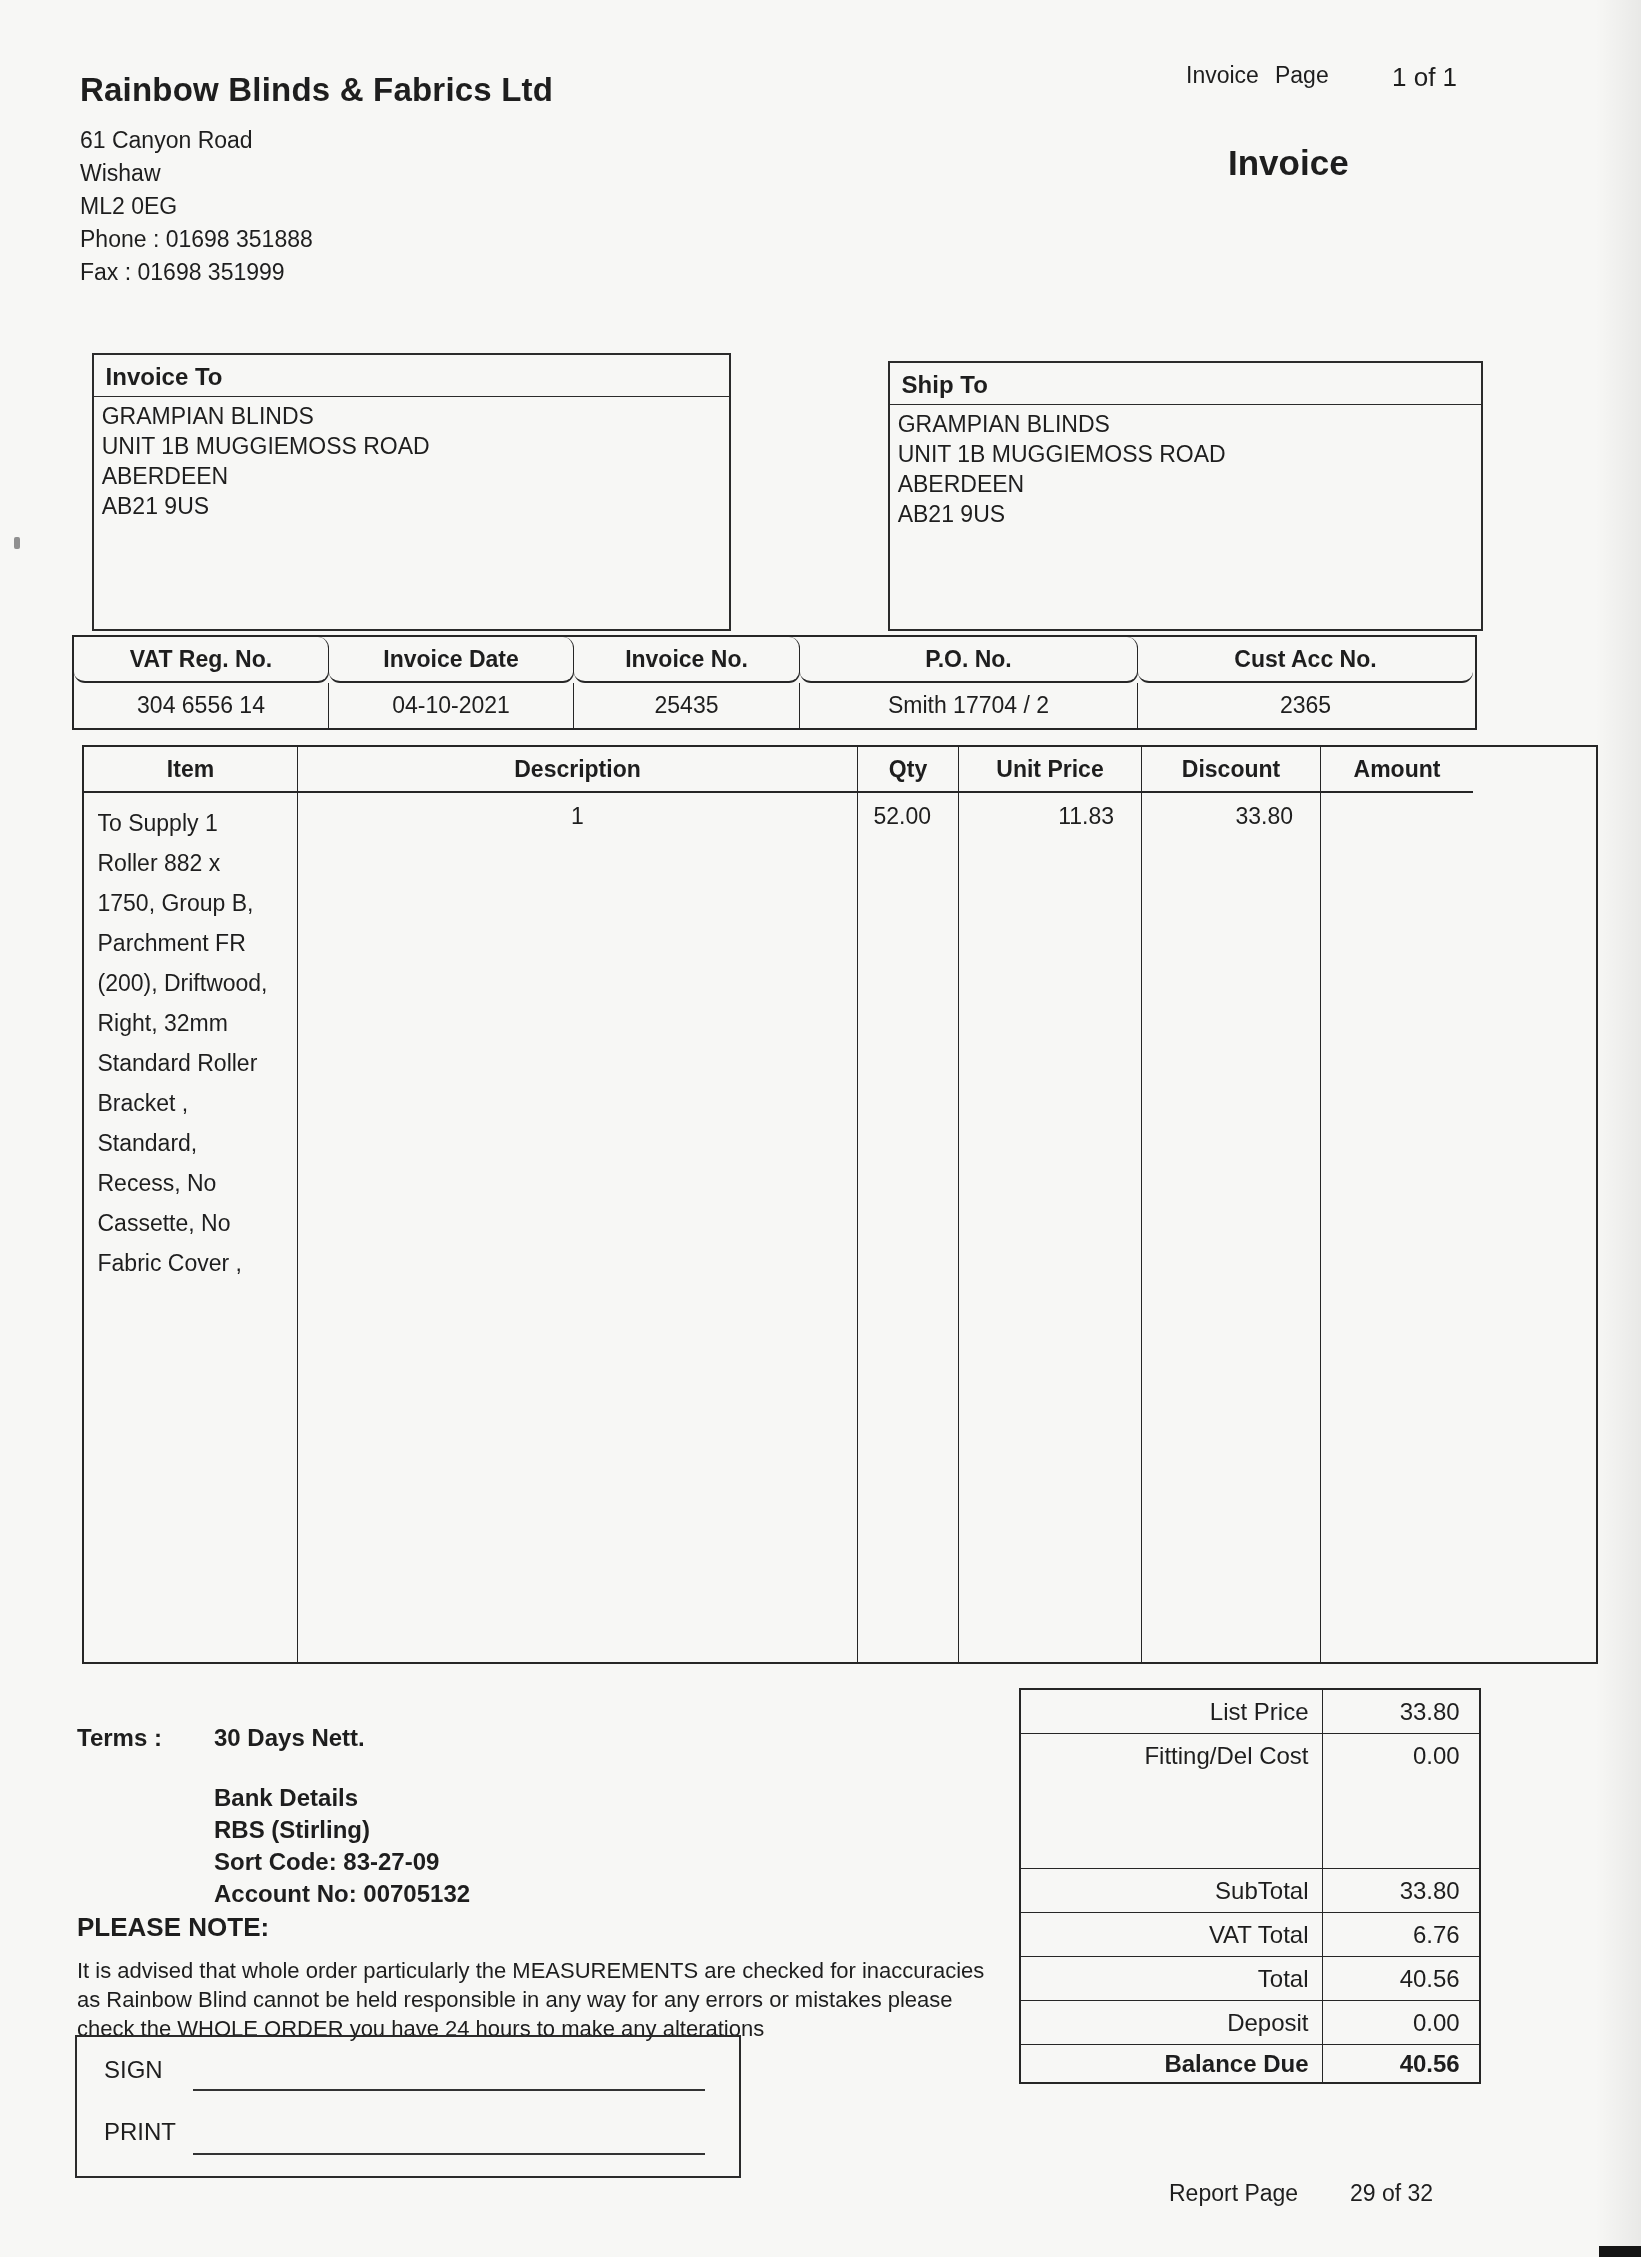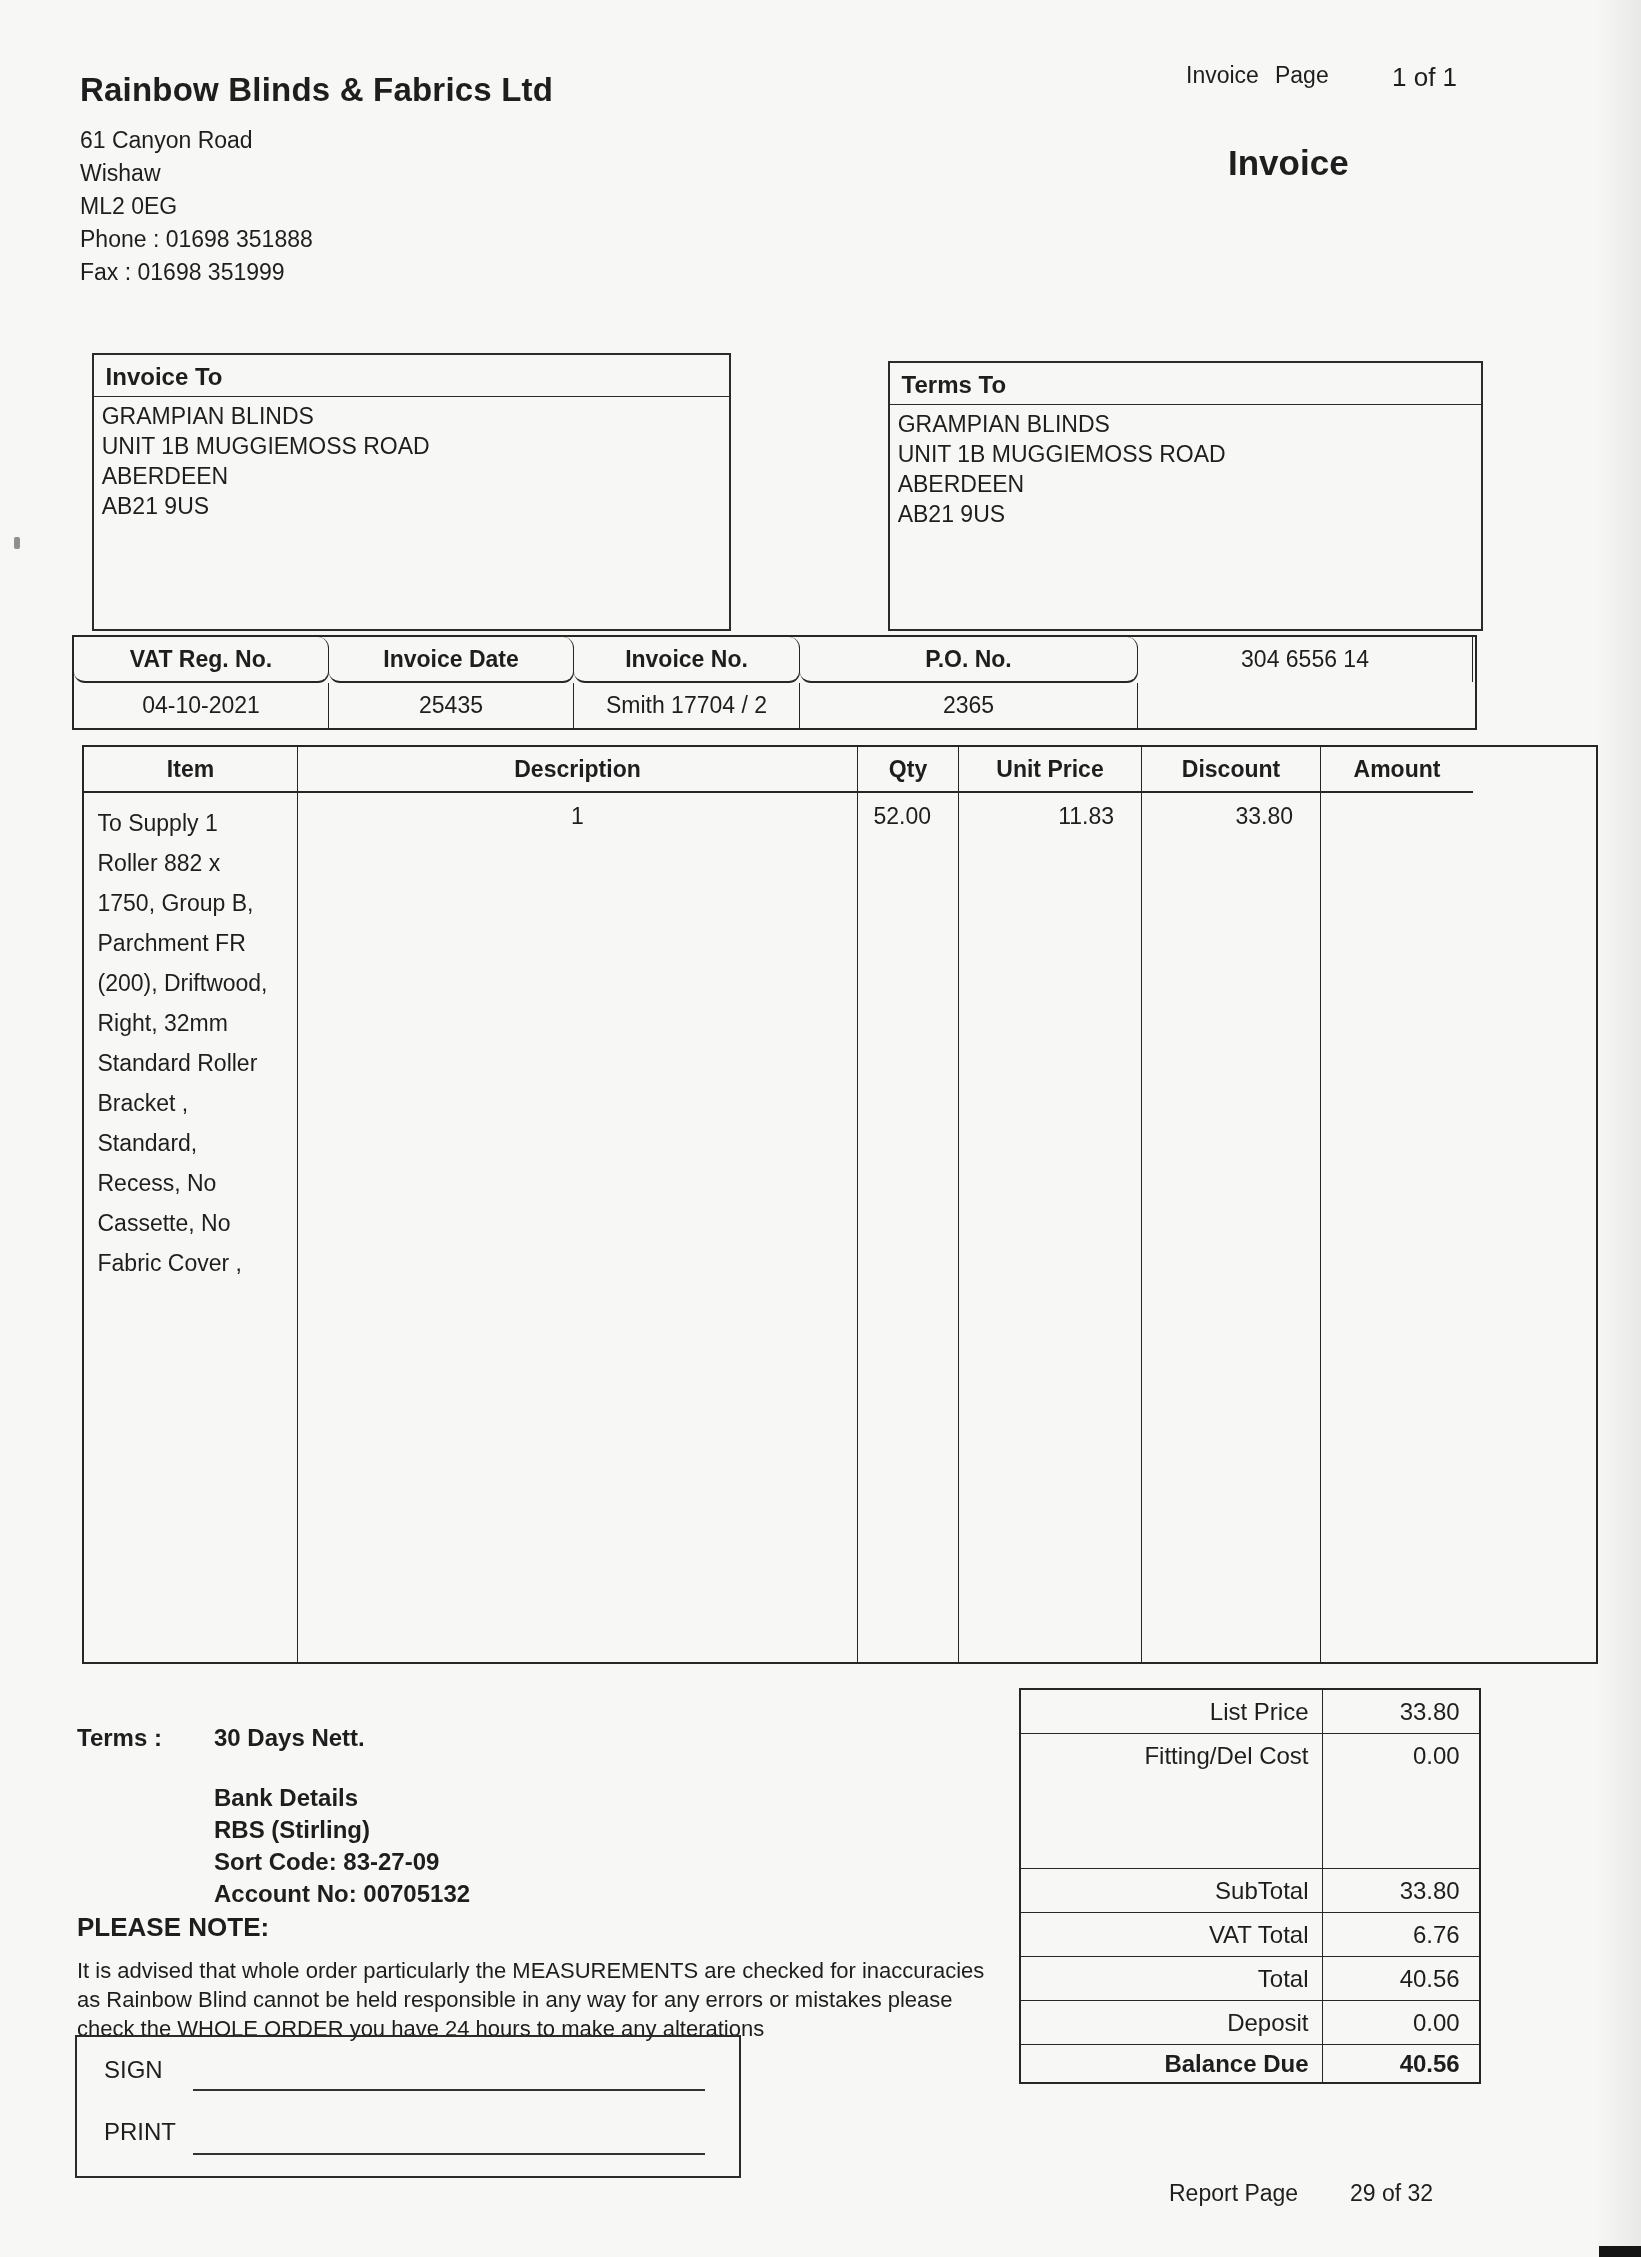--- a/index.html
+++ b/index.html
@@ -109,34 +109,35 @@
     <div class="box-header">Invoice To</div>
     <div class="box-body">
       <div>GRAMPIAN BLINDS</div>
       <div>UNIT 1B MUGGIEMOSS ROAD</div>
       <div>ABERDEEN</div>
       <div>AB21 9US</div>
     </div>
   </div>
 
   <div class="abs addr-box ship-to-box">
-    <div class="box-header">Terms To</div>
+    <div class="box-header">Ship To</div>
     <div class="box-body">
       <div>GRAMPIAN BLINDS</div>
       <div>UNIT 1B MUGGIEMOSS ROAD</div>
       <div>ABERDEEN</div>
       <div>AB21 9US</div>
     </div>
   </div>
 
   <div class="abs meta-table">
     <div class="mh">VAT Reg. No.</div>
     <div class="mh">Invoice Date</div>
     <div class="mh">Invoice No.</div>
     <div class="mh">P.O. No.</div>
+    <div class="mh">Cust Acc No.</div>
     <div class="mv">304 6556 14</div>
     <div class="mv">04-10-2021</div>
     <div class="mv">25435</div>
     <div class="mv">Smith 17704 / 2</div>
     <div class="mv">2365</div>
   </div>
 
   <div class="abs items-table">
     <div class="ih">Item</div>
     <div class="ih">Description</div>

